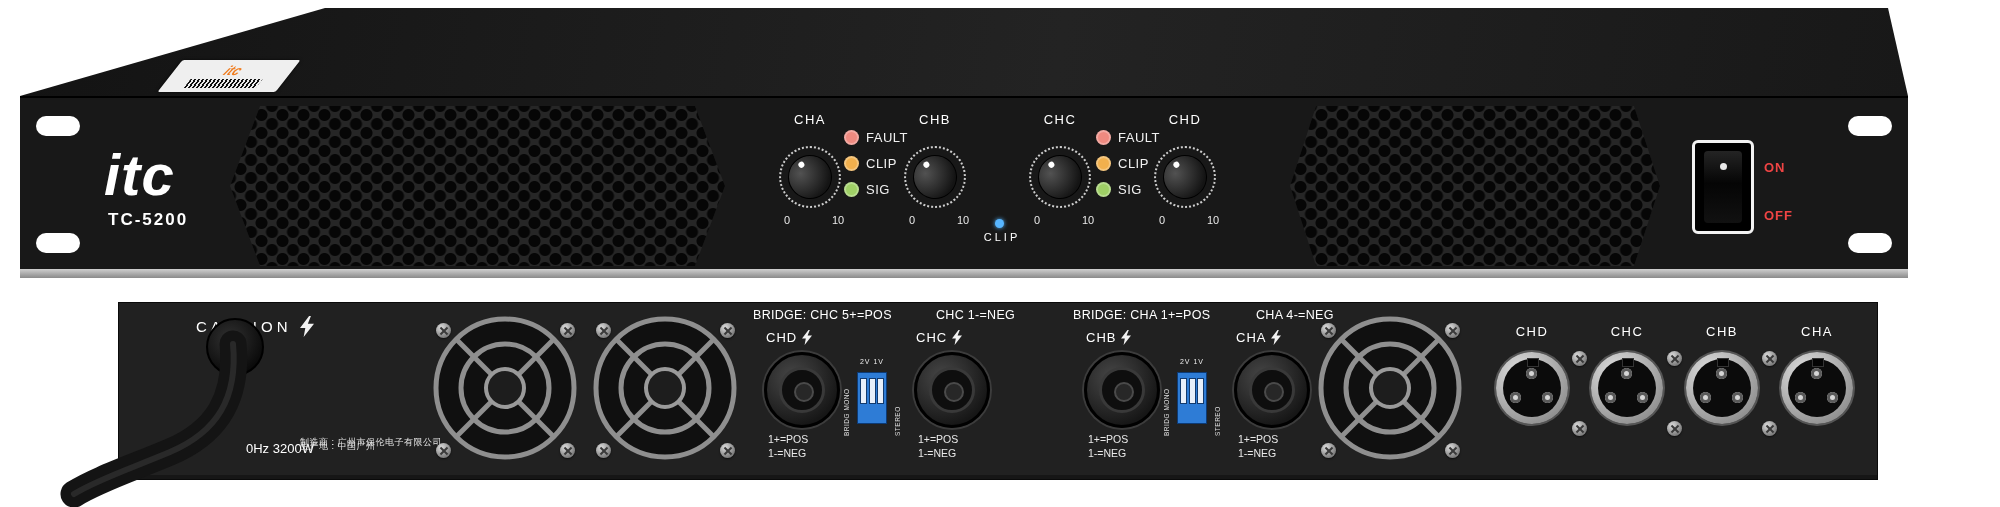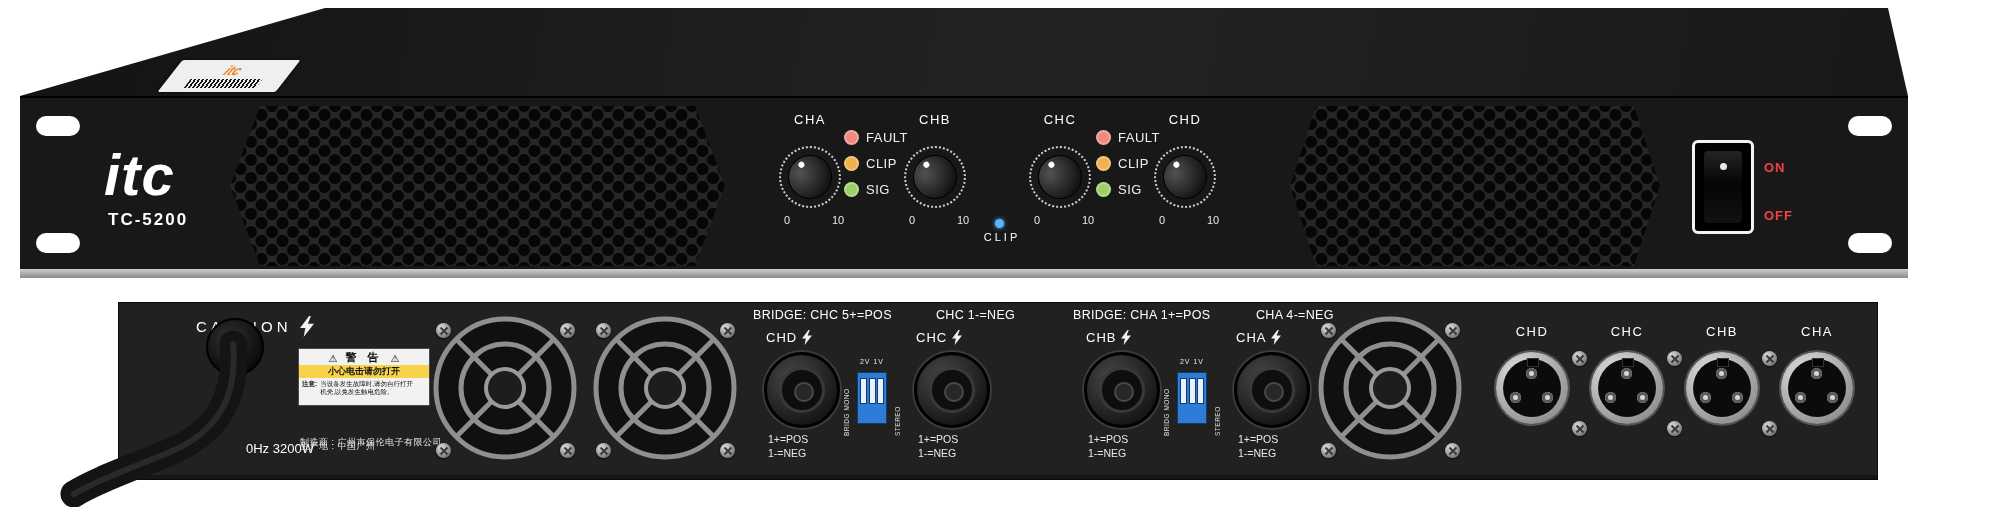--- a/index.html
+++ b/index.html
@@ -225,35 +225,20 @@
 
   <div id="caution-label">
     <span>CAUTION</span>
     <svg class="bolt" width="14" height="21" viewBox="0 0 10 15">
         <polygon points="6.5,0 0,8.5 3.8,8.5 2.6,15 10,5.6 5.6,5.6 7.8,0" fill="#f2f2f2"></polygon>
       </svg>
   </div>
 
   <div class="gland"></div>
 
-  <div id="warn-sticker">
-    <div class="warn-header">
-      <span class="warn-tri"></span>
-      <span class="warn-title">警 告</span>
-      <span class="warn-tri"></span>
-    </div>
-    <div class="warn-band">小心电击请勿打开</div>
-    <div class="warn-notes">
-      <span class="warn-note-label">注意:</span>
-      <span class="warn-note-lines">
-        <span>当设备发生故障时,请勿自行打开</span>
-        <span>机壳,以免发生触电危险。</span>
-      </span>
-    </div>
-  </div>
 
   <div id="power-rating">0Hz 3200W</div>
   <div class="maker-line" style="top:436px">制造商 : 广州市保伦电子有限公司</div>
   <div class="maker-line" style="top:440px">生产地 : 中国广州</div>
 
   <svg class="fan" style="left:430px;top:313px" width="150" height="150" viewBox="0 0 150 150">
     <circle cx="75" cy="75" r="69" fill="#101010" stroke="#8f8f8f" stroke-width="5"></circle>
     <circle cx="75" cy="75" r="44" fill="none" stroke="#8f8f8f" stroke-width="5"></circle>
     <line x1="27" y1="27" x2="123" y2="123" stroke="#8f8f8f" stroke-width="5"></line>
     <line x1="123" y1="27" x2="27" y2="123" stroke="#8f8f8f" stroke-width="5"></line>

